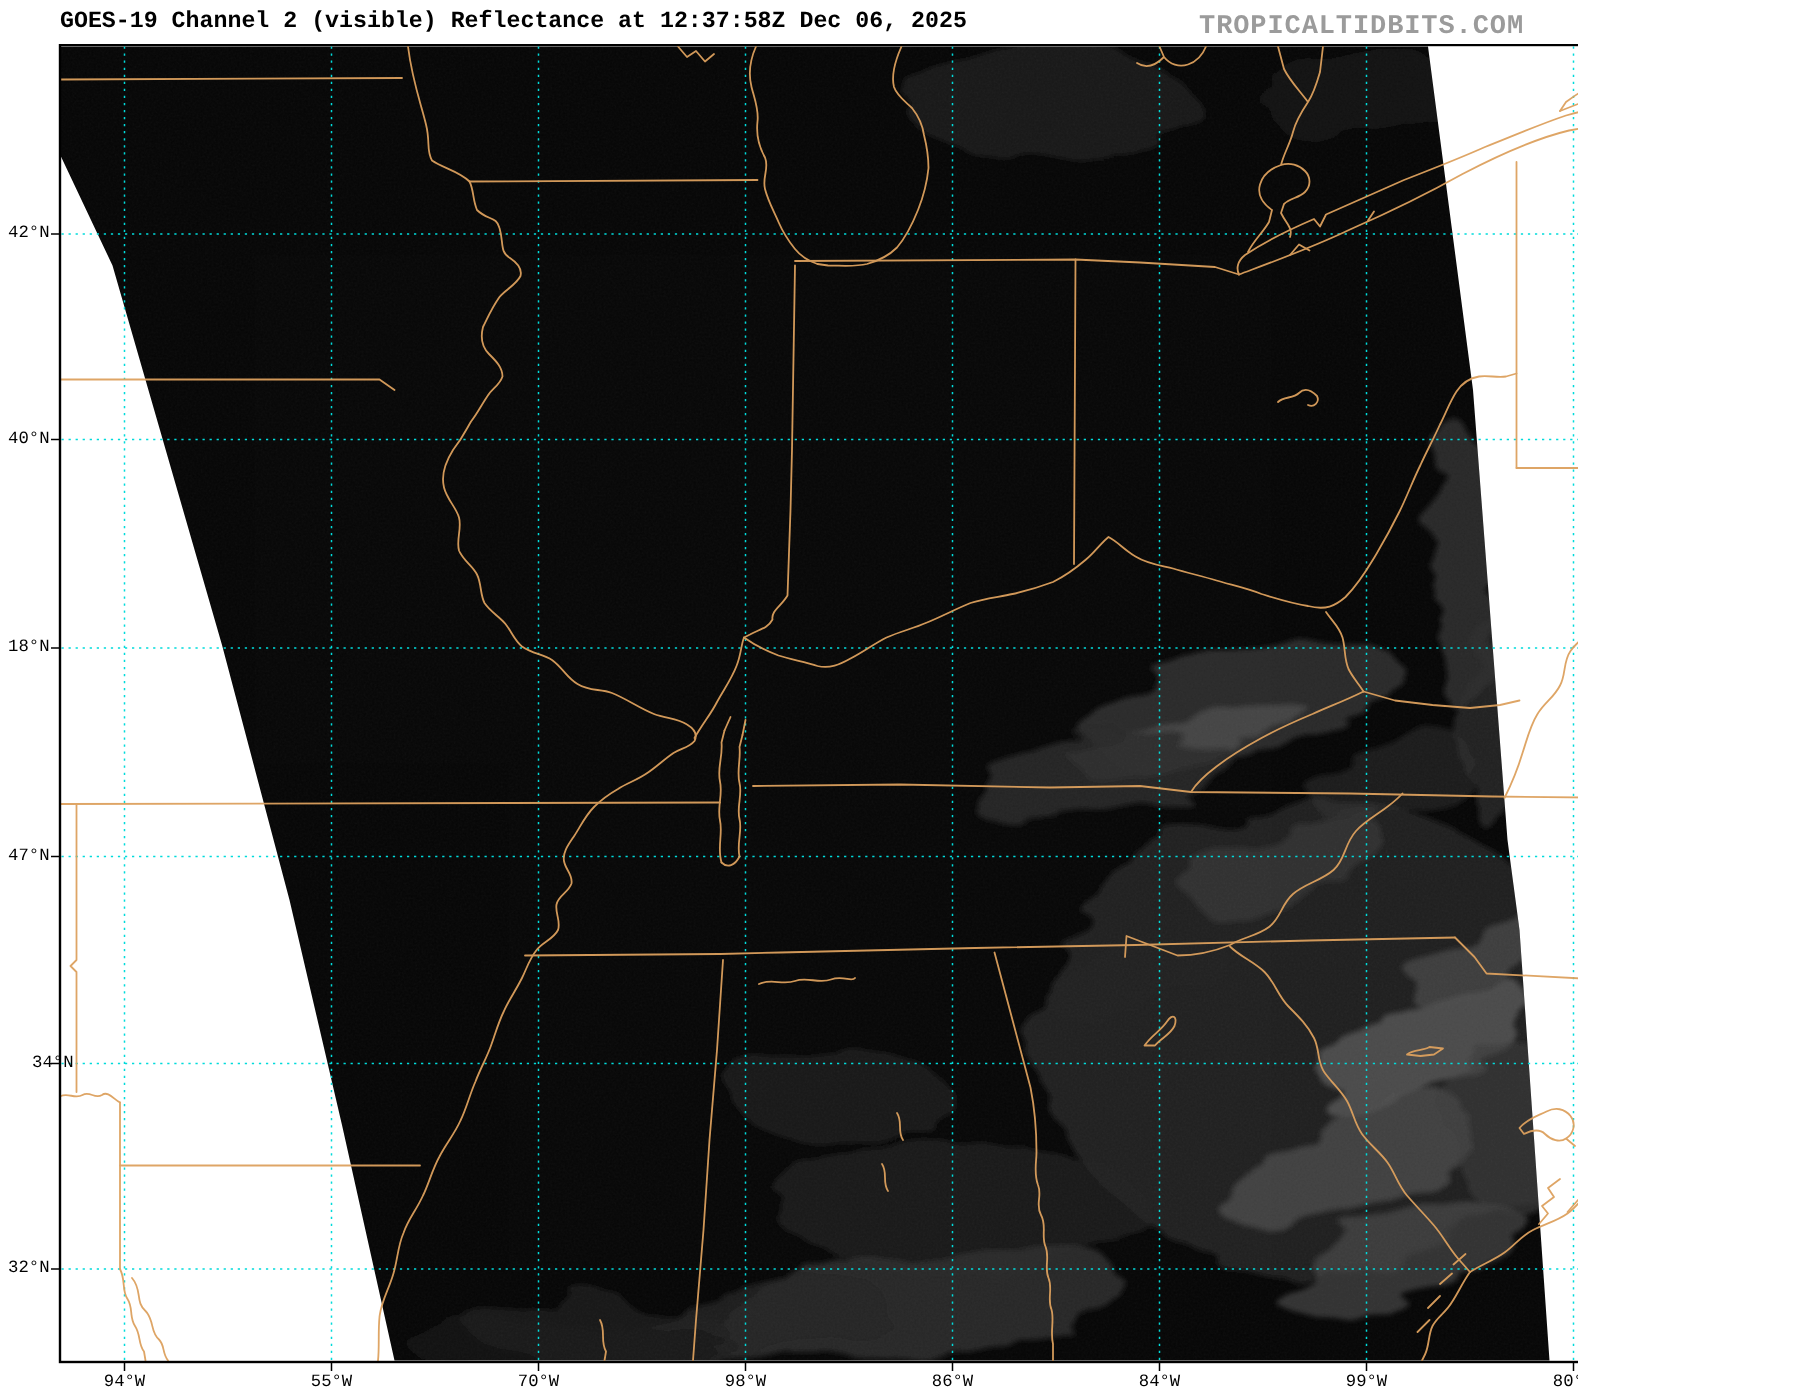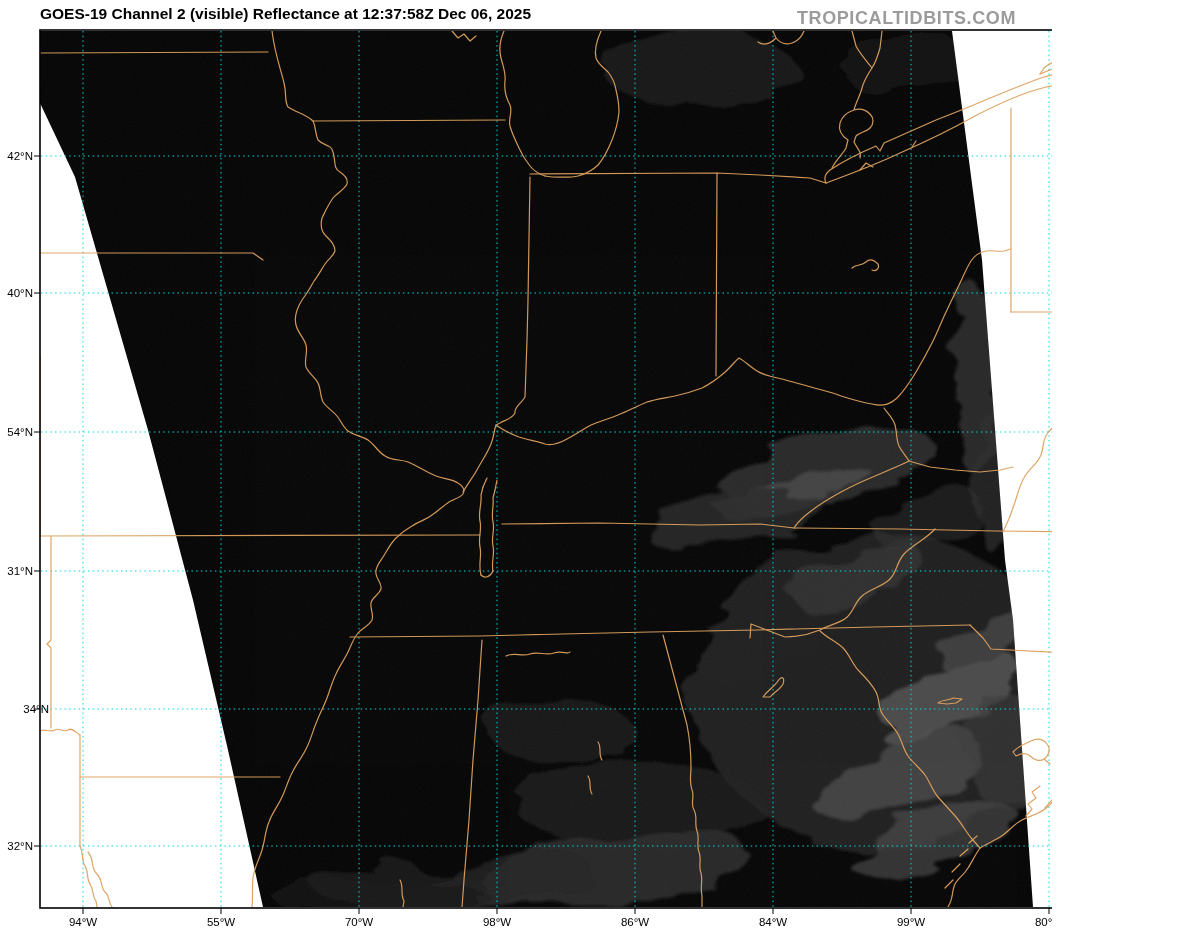--- a/index.html
+++ b/index.html
@@ -1,17 +1,17 @@
 <!DOCTYPE html>
 <html><head>
 <meta charset="utf-8">
 <style>
   html,body{margin:0;padding:0;background:#fff;}
   .page{position:relative;width:1052px;height:929px;background:#fff;overflow:hidden;
-        font-family:Liberation Sans, sans-serif;}
+        font-family:Liberation Mono, monospace;}
   .title{position:absolute;left:40px;top:5px;font-size:15.5px;font-weight:bold;color:#000;white-space:nowrap;}
   .watermark{position:absolute;right:36px;top:8px;font-size:18px;font-weight:bold;color:#9b9b9b;letter-spacing:0.6px;}
   #map-svg{position:absolute;left:0;top:0;}
   .axis-label{position:absolute;font-size:11.5px;color:#000;line-height:14px;}
   .lat-label{width:33px;text-align:right;}
   .lon-label{width:50px;text-align:center;}
 </style>
 </head>
 <body>
 
@@ -161,22 +161,22 @@
       <path d="M852,268 C856,264 862,266 866,262 C870,258 874,260 878,264 C880,268 876,272 872,270"></path>
       <path d="M400,880 C404,887 400,894 404,901 L403,907"></path>
     </g>
 
     <rect id="frame-rect" x="40" y="30" width="1137" height="878" fill="none" stroke="#000000" stroke-width="1.6"></rect>
   </svg>
 
   <div id="lat-labels">
       <div class="axis-label lat-label" style="left: 0px; top: 149px;">42°N</div>
       <div class="axis-label lat-label" style="left: 0px; top: 286px;">40°N</div>
-      <div class="axis-label lat-label" style="left: 0px; top: 425px;">54°N</div>
-      <div class="axis-label lat-label" style="left: 0px; top: 564px;">31°N</div>
+      <div class="axis-label lat-label" style="left: 0px; top: 425px;">18°N</div>
+      <div class="axis-label lat-label" style="left: 0px; top: 564px;">47°N</div>
       <div class="axis-label lat-label" style="left: 0px; top: 702px; padding-left: 16px;">34°N</div>
       <div class="axis-label lat-label" style="left: 0px; top: 839px;">32°N</div>
     </div>
   <div id="lon-labels">
       <div class="axis-label lon-label" style="left: 58px; top: 915px;">94°W</div>
       <div class="axis-label lon-label" style="left: 196px; top: 915px;">55°W</div>
       <div class="axis-label lon-label" style="left: 334px; top: 915px;">70°W</div>
       <div class="axis-label lon-label" style="left: 472px; top: 915px;">98°W</div>
       <div class="axis-label lon-label" style="left: 610px; top: 915px;">86°W</div>
       <div class="axis-label lon-label" style="left: 748px; top: 915px;">84°W</div>

